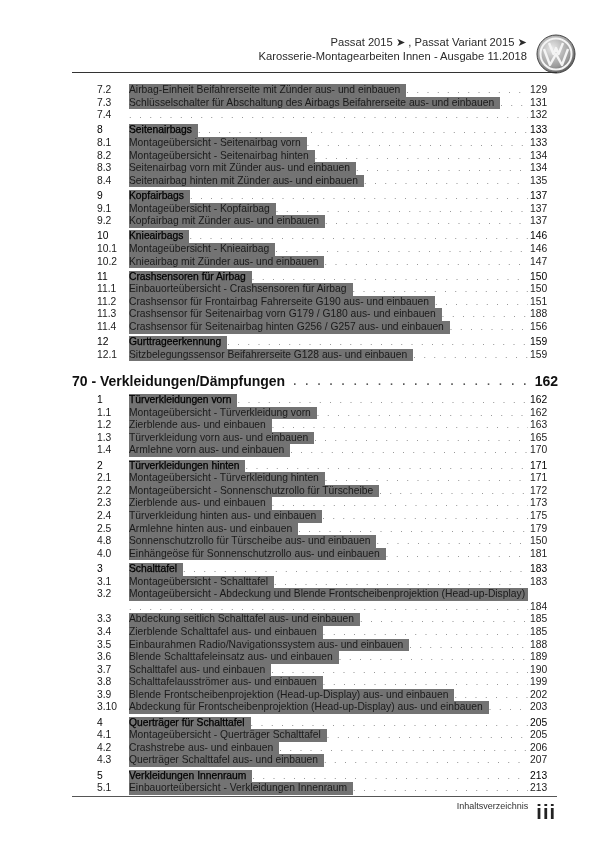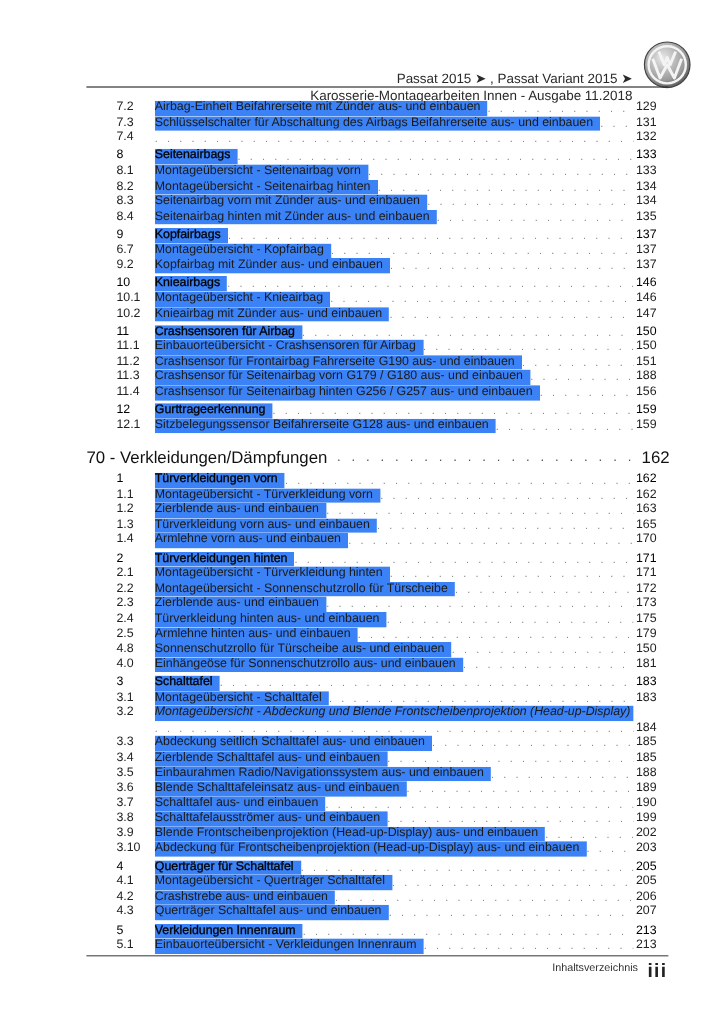--- a/index.html
+++ b/index.html
@@ -1,40 +1,40 @@
 <!DOCTYPE html>
 <html><head>
 <meta charset="utf-8">
 <style>
   html, body { margin: 0; padding: 0; background: #ffffff; }
   body { width: 600px; height: 848px; position: relative; overflow: hidden;
          font-family: "Liberation Sans", sans-serif; color: #1a1a1a; }
-  .header { position: absolute; left: 72px; top: 60px; width: 455px; text-align: right;
+  .header { position: absolute; left: 72px; top: 36px; width: 455px; text-align: right;
             font-size: 11.2px; line-height: 13.5px; color: #2a2a2a; }
   .vw-logo { position: absolute; left: 536px; top: 34px; width: 40px; height: 40px; }
   .rule-top { position: absolute; left: 72px; top: 72px; width: 485px; height: 1.3px; background: #333; }
   .rule-bottom { position: absolute; left: 72px; top: 796px; width: 485px; height: 1.3px; background: #555; }
   .footer { position: absolute; right: 44px; top: 801px; font-size: 9px; color: #333; display: flex; align-items: flex-start; gap: 8px; }
-  .footer .pg { font-size: 16px; font-weight: bold; letter-spacing: 1px; color: #222; }
+  .footer .pg { font-size: 20px; font-weight: bold; letter-spacing: 1px; color: #222; }
   .toc { position: absolute; left: 72px; top: 84px; width: 486px; }
   .row { position: relative; height: 12.6px; font-size: 10.3px; line-height: 12.6px; white-space: nowrap; }
   .row.chapter { margin-top: 2.6px; }
   .row .num { position: absolute; left: 25px; color: #222; }
   .row .title { position: absolute; left: 57px; right: 30px; overflow: hidden; display: flex; }
-  .row .title .txt { flex: 0 0 auto; padding-right: 6px; background: #3b82f6; }
+  .row .title .txt { flex: 0 0 auto; padding-right: 6px; background: #737373; }
   .row .title .dots { flex: 1 1 auto; overflow: hidden; color: #888; letter-spacing: 2.6px; font-size: 9px; }
   .row .page { position: absolute; right: 0; width: 28px; text-align: left; color: #222; }
   .row.chapter .title .txt, .row.chapter .num, .row.chapter .page { color: #000; }
   .row.chapter .title .txt { -webkit-text-stroke: 0.25px #000; }
   .row.wrap { height: 25.2px; }
   .row.wrap .title { display: block; }
-  .row.wrap .title .txt { display: block; font-style: italic; }
+  .row.wrap .title .txt { display: block; }
   .row.wrap .dots2 { position: absolute; left: 57px; right: 30px; top: 12.6px; overflow: hidden; color: #888; letter-spacing: 2.6px; font-size: 9px; white-space: nowrap; }
   .row.wrap .page { top: 12.6px; }
-  .part { position: relative; height: 20px; margin-top: 10px; margin-bottom: 2px; font-size: 14px; line-height: 20px; white-space: nowrap; }
+  .part { position: relative; height: 20px; margin-top: 10px; margin-bottom: 2px; font-size: 14px; line-height: 20px; white-space: nowrap; font-weight: bold; }
   .part .title { position: absolute; left: 0; right: 30px; display: flex; overflow: hidden; }
   .part .title .txt { flex: 0 0 auto; padding-right: 8px; color: #111; }
   .part .title .dots { flex: 1 1 auto; overflow: hidden; color: #555; letter-spacing: 3px; font-size: 11px; }
   .part .page { position: absolute; right: 0; font-size: 14px; color: #111; }
 </style>
 </head>
 <body>
 
 <div class="header">
   <div>Passat 2015 ➤ , Passat Variant 2015 ➤</div>
@@ -123,21 +123,21 @@
     </div>
     <div class="row chapter">
       <span class="num">9</span>
       <span class="title">
         <span class="txt">Kopfairbags</span>
         <span class="dots">. . . . . . . . . . . . . . . . . . . . . . . . . . . . . . . . . . . . . . . . . . . . . . . . . . . . . . . . . . . . . . . . . . . . . . . . . . . . . . . . . . . . . . . . . . . . . . . . .</span>
       </span>
       <span class="page">137</span>
     </div>
     <div class="row">
-      <span class="num">6.7</span>
+      <span class="num">9.1</span>
       <span class="title">
         <span class="txt">Montageübersicht - Kopfairbag</span>
         <span class="dots">. . . . . . . . . . . . . . . . . . . . . . . . . . . . . . . . . . . . . . . . . . . . . . . . . . . . . . . . . . . . . . . . . . . . . . . . . . . . . . . . . . . . . . . . . . . . . . . . .</span>
       </span>
       <span class="page">137</span>
     </div>
     <div class="row">
       <span class="num">9.2</span>
       <span class="title">
         <span class="txt">Kopfairbag mit Zünder aus- und einbauen</span>

